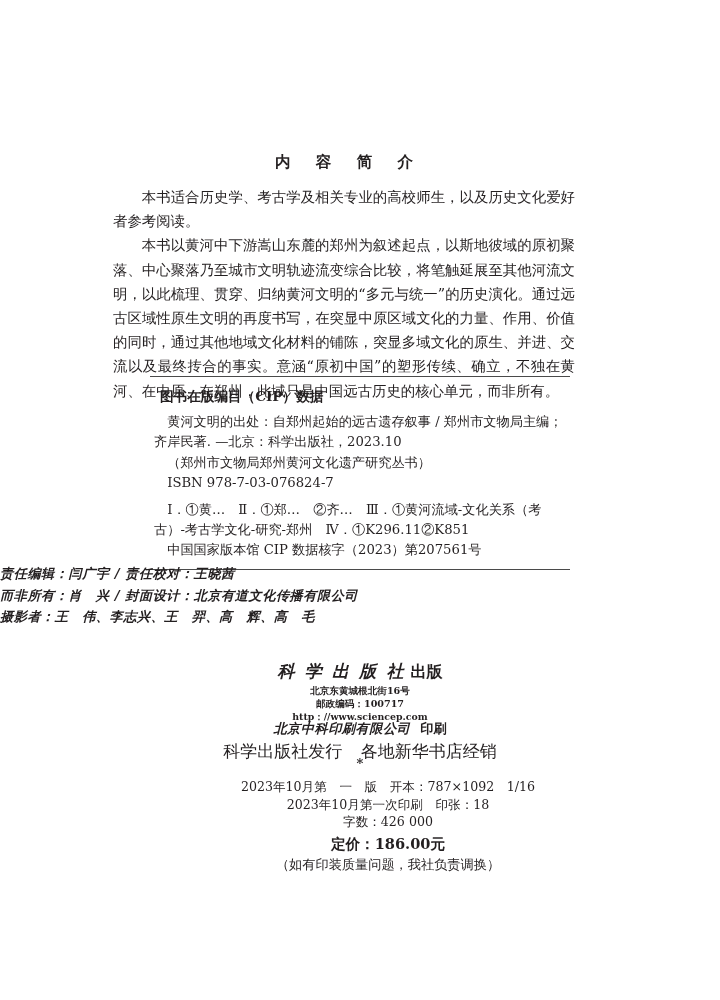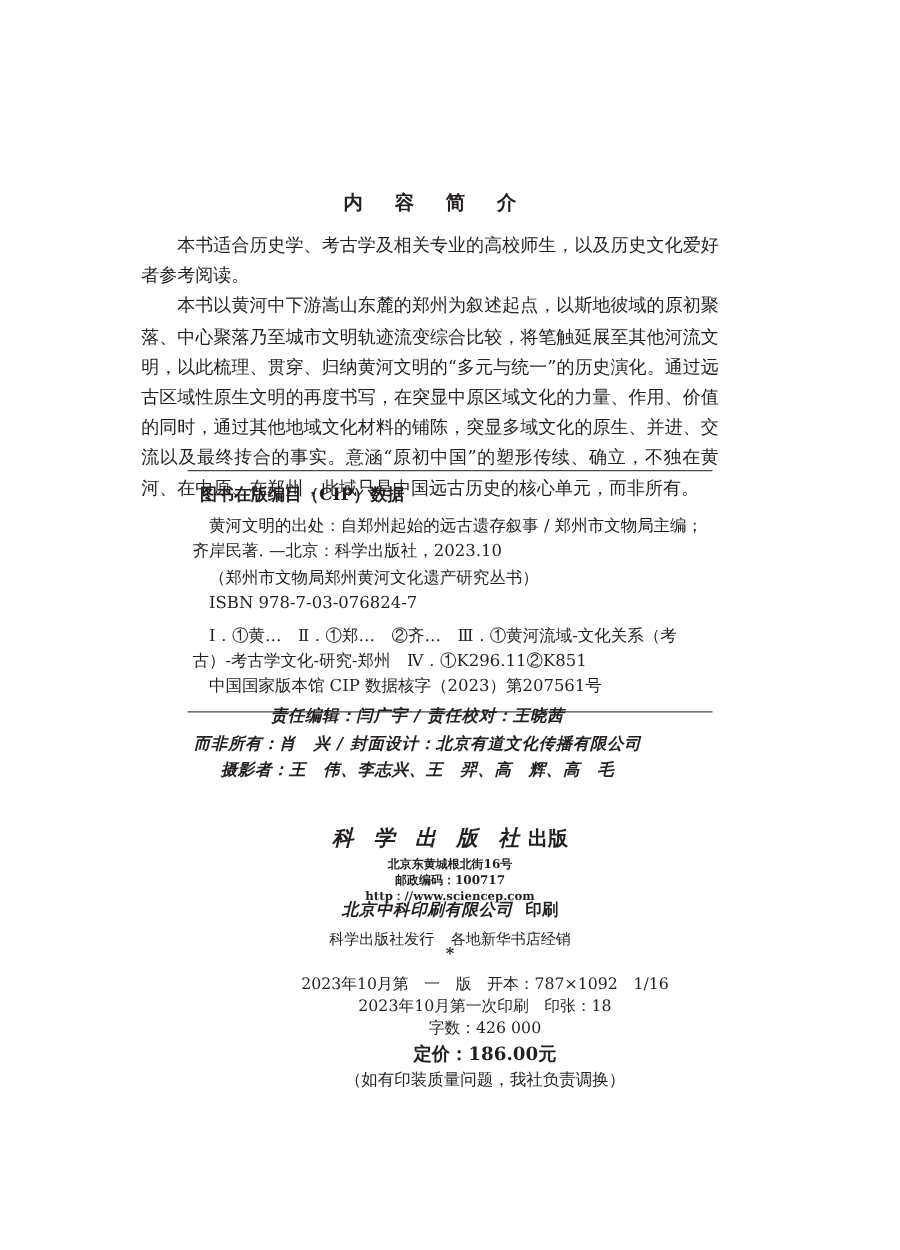--- a/index.html
+++ b/index.html
@@ -95,21 +95,21 @@
     text-indent: 1em;
     margin-top: 0;
   }
 
   
   .credits {
     position: absolute;
     left: 0;
     top: 563px;
     width: 668px;
-    text-align: center;
+    text-align: left;
     font-family: "DejaVu Serif", "Liberation Serif", serif;
   }
   .credit-line {
     font-size: 13.1px;
     line-height: 21.5px;
     font-weight: bold;
     font-style: italic;
     letter-spacing: 0.6px;
   }
 
@@ -119,21 +119,21 @@
     left: 0;
     top: 660px;
     width: 720px;
     text-align: center;
   }
   .pub-name {
     font-size: 17px;
     font-weight: bold;
     font-style: italic;
     letter-spacing: 3px;
-    font-family: Liberation Mono, monospace;
+    font-family: Liberation Serif, serif;
     line-height: 24px;
   }
   .pub-name .plain {
     font-style: normal;
     letter-spacing: 0px;
     font-size: 16px;
     margin-left: 4px;
   }
   .pub-addr {
     font-size: 9.6px;
@@ -165,21 +165,21 @@
     font-style: italic;
     letter-spacing: 0.5px;
   }
   .print-line1 .plain {
     font-style: normal;
     font-weight: bold;
     margin-left: 10px;
     letter-spacing: 0px;
   }
   .print-line2 {
-    font-size: 12px;
+    font-size: 17px;
     line-height: 22px;
   }
   .print-line2 .gap { display: inline-block; width: 1.1em; }
 
   .star {
     position: absolute;
     left: 0;
     top: 757px;
     width: 720px;
     text-align: center;

